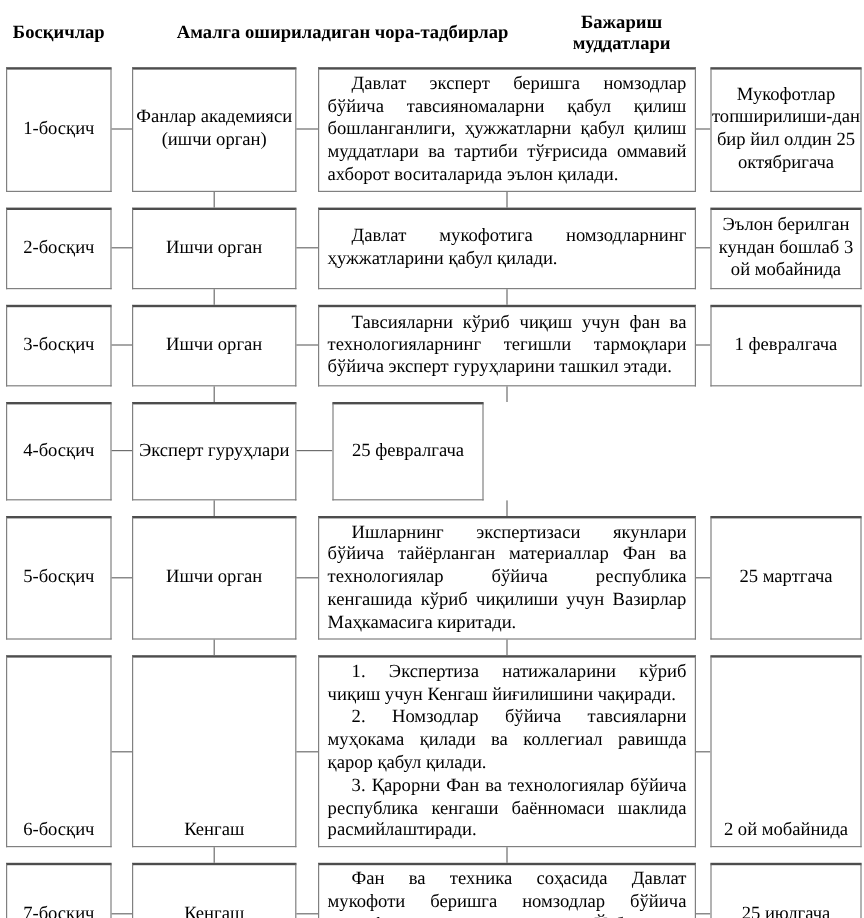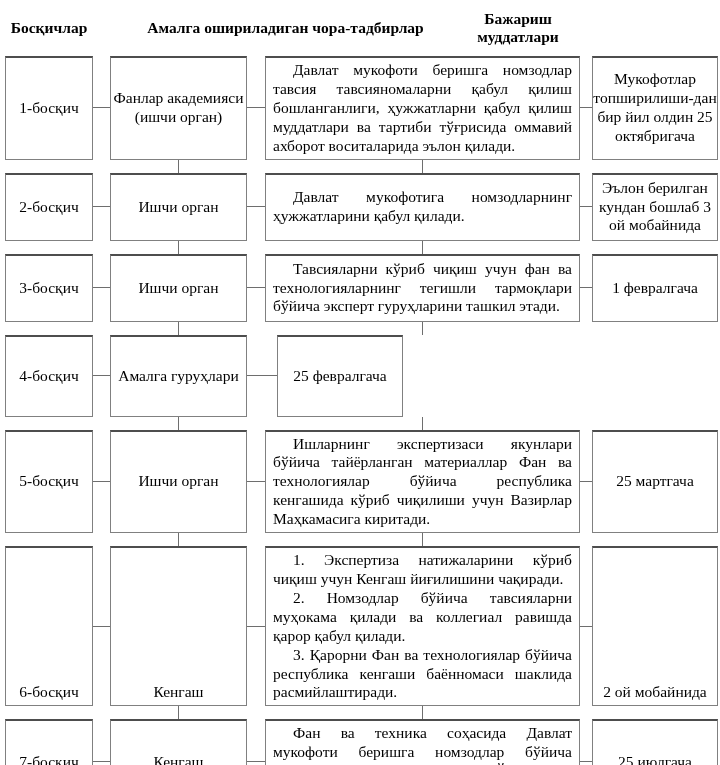--- a/index.html
+++ b/index.html
@@ -70,21 +70,21 @@
     <div class="gap3"></div>
     <div class="hcell c-dead">Бажариш муддатлари</div>
   </div>
 
   <div class="row r1">
     <div class="box center c-stage stage-box">1-босқич</div>
     <div class="gap1 hconn"></div>
     <div class="box center c-resp">Фанлар академияси (ишчи орган)</div>
     <div class="gap2 hconn"></div>
     <div class="box c-meas meas-box">
-      <p>Давлат мукофоти беришга номзодлар тавсия тавсияномаларни қабул қилиш бошланганлиги, ҳужжатларни қабул қилиш муддатлари ва тартиби тўғрисида оммавий ахборот воситаларида эълон қилади.</p>
+      <p>Давлат эксперт беришга номзодлар бўйича тавсияномаларни қабул қилиш бошланганлиги, ҳужжатларни қабул қилиш муддатлари ва тартиби тўғрисида оммавий ахборот воситаларида эълон қилади.</p>
 
     </div>
     <div class="gap3 hconn"></div>
     <div class="box center c-dead">Мукофотлар топширилиши-дан бир йил олдин 25 октябригача</div>
   </div>
 
   <div class="vrow">
     <div class="vline resp"></div>
     <div class="vline meas"></div>
   </div>
@@ -121,21 +121,21 @@
   </div>
 
   <div class="vrow">
     <div class="vline resp"></div>
     <div class="vline meas"></div>
   </div>
 
   <div class="row r4">
     <div class="box center c-stage stage-box">4-босқич</div>
     <div class="gap1 hconn"></div>
-    <div class="box center c-resp">Амалга гуруҳлари</div>
+    <div class="box center c-resp">Эксперт гуруҳлари</div>
     <div class="gap2 hconn"></div>
     <div class="gap3 hconn"></div>
     <div class="box center c-dead">25 февралгача</div>
   </div>
 
   <div class="vrow">
     <div class="vline resp"></div>
     <div class="vline meas"></div>
   </div>
 

